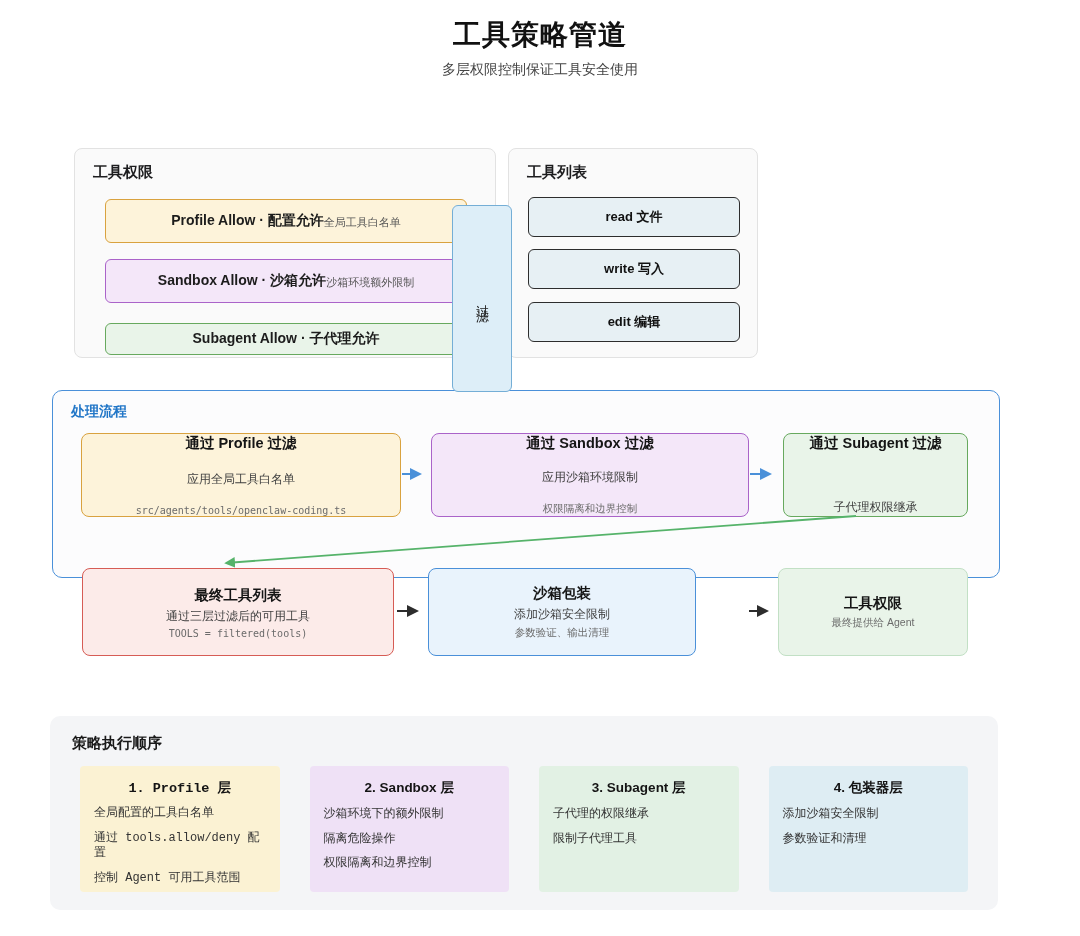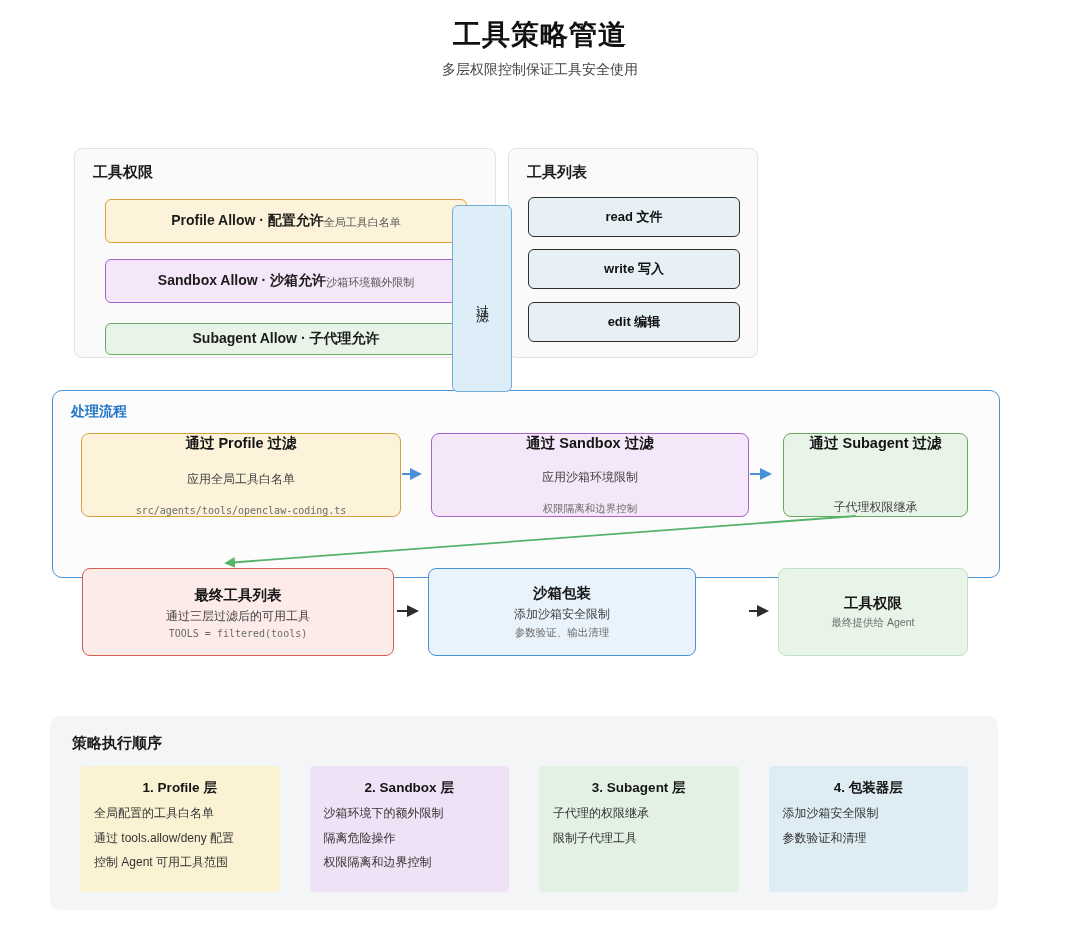--- a/index.html
+++ b/index.html
@@ -52,21 +52,21 @@
     display:flex; flex-direction:column; align-items:center; justify-content:center; text-align:center; gap:3px; z-index:2; }
   .result-1 { left:82px; width:312px; background:var(--red_bg); border:1.5px solid var(--red_border); }
   .result-2 { left:428px; width:268px; background:var(--blue_bg); border:1.5px solid var(--blue_border); }
   .result-3 { left:778px; width:190px; background:var(--green_bg); border:1px solid #c2e0c5; }
 
   .policy-panel { position:absolute; left:50px; top:716px; width:948px; height:194px;
     background:var(--policy_bg); border-radius:10px; }
   .policy-title { position:absolute; top:18px; left:22px; font-size:15px; font-weight:bold; color:#1a1a1a; }
   .policy-cols { position:absolute; top:50px; left:30px; right:30px; bottom:18px; display:flex; gap:30px; }
   .policy-col { flex:1; border-radius:4px; padding:13px 14px 10px 14px; }
-  .col-1 { background:var(--col_yellow); }
+  .col-1 { background:var(--col_yellow);font-family:Liberation Mono, monospace; }
   .col-2 { background:var(--col_purple);padding-left:14px; }
   .col-3 { background:var(--col_green); }
   .col-4 { background:var(--col_blue); }
   .col-title { font-size:13.5px; font-weight:bold; text-align:center; color:#141414; margin-bottom:6px; }
   .col-item { font-size:12px; color:#333; margin-top:9px; line-height:1.3; }
 
   .arrows { position:absolute; left:0; top:0; z-index:6; pointer-events:none; }
 </style>
 </head>
 <body>

